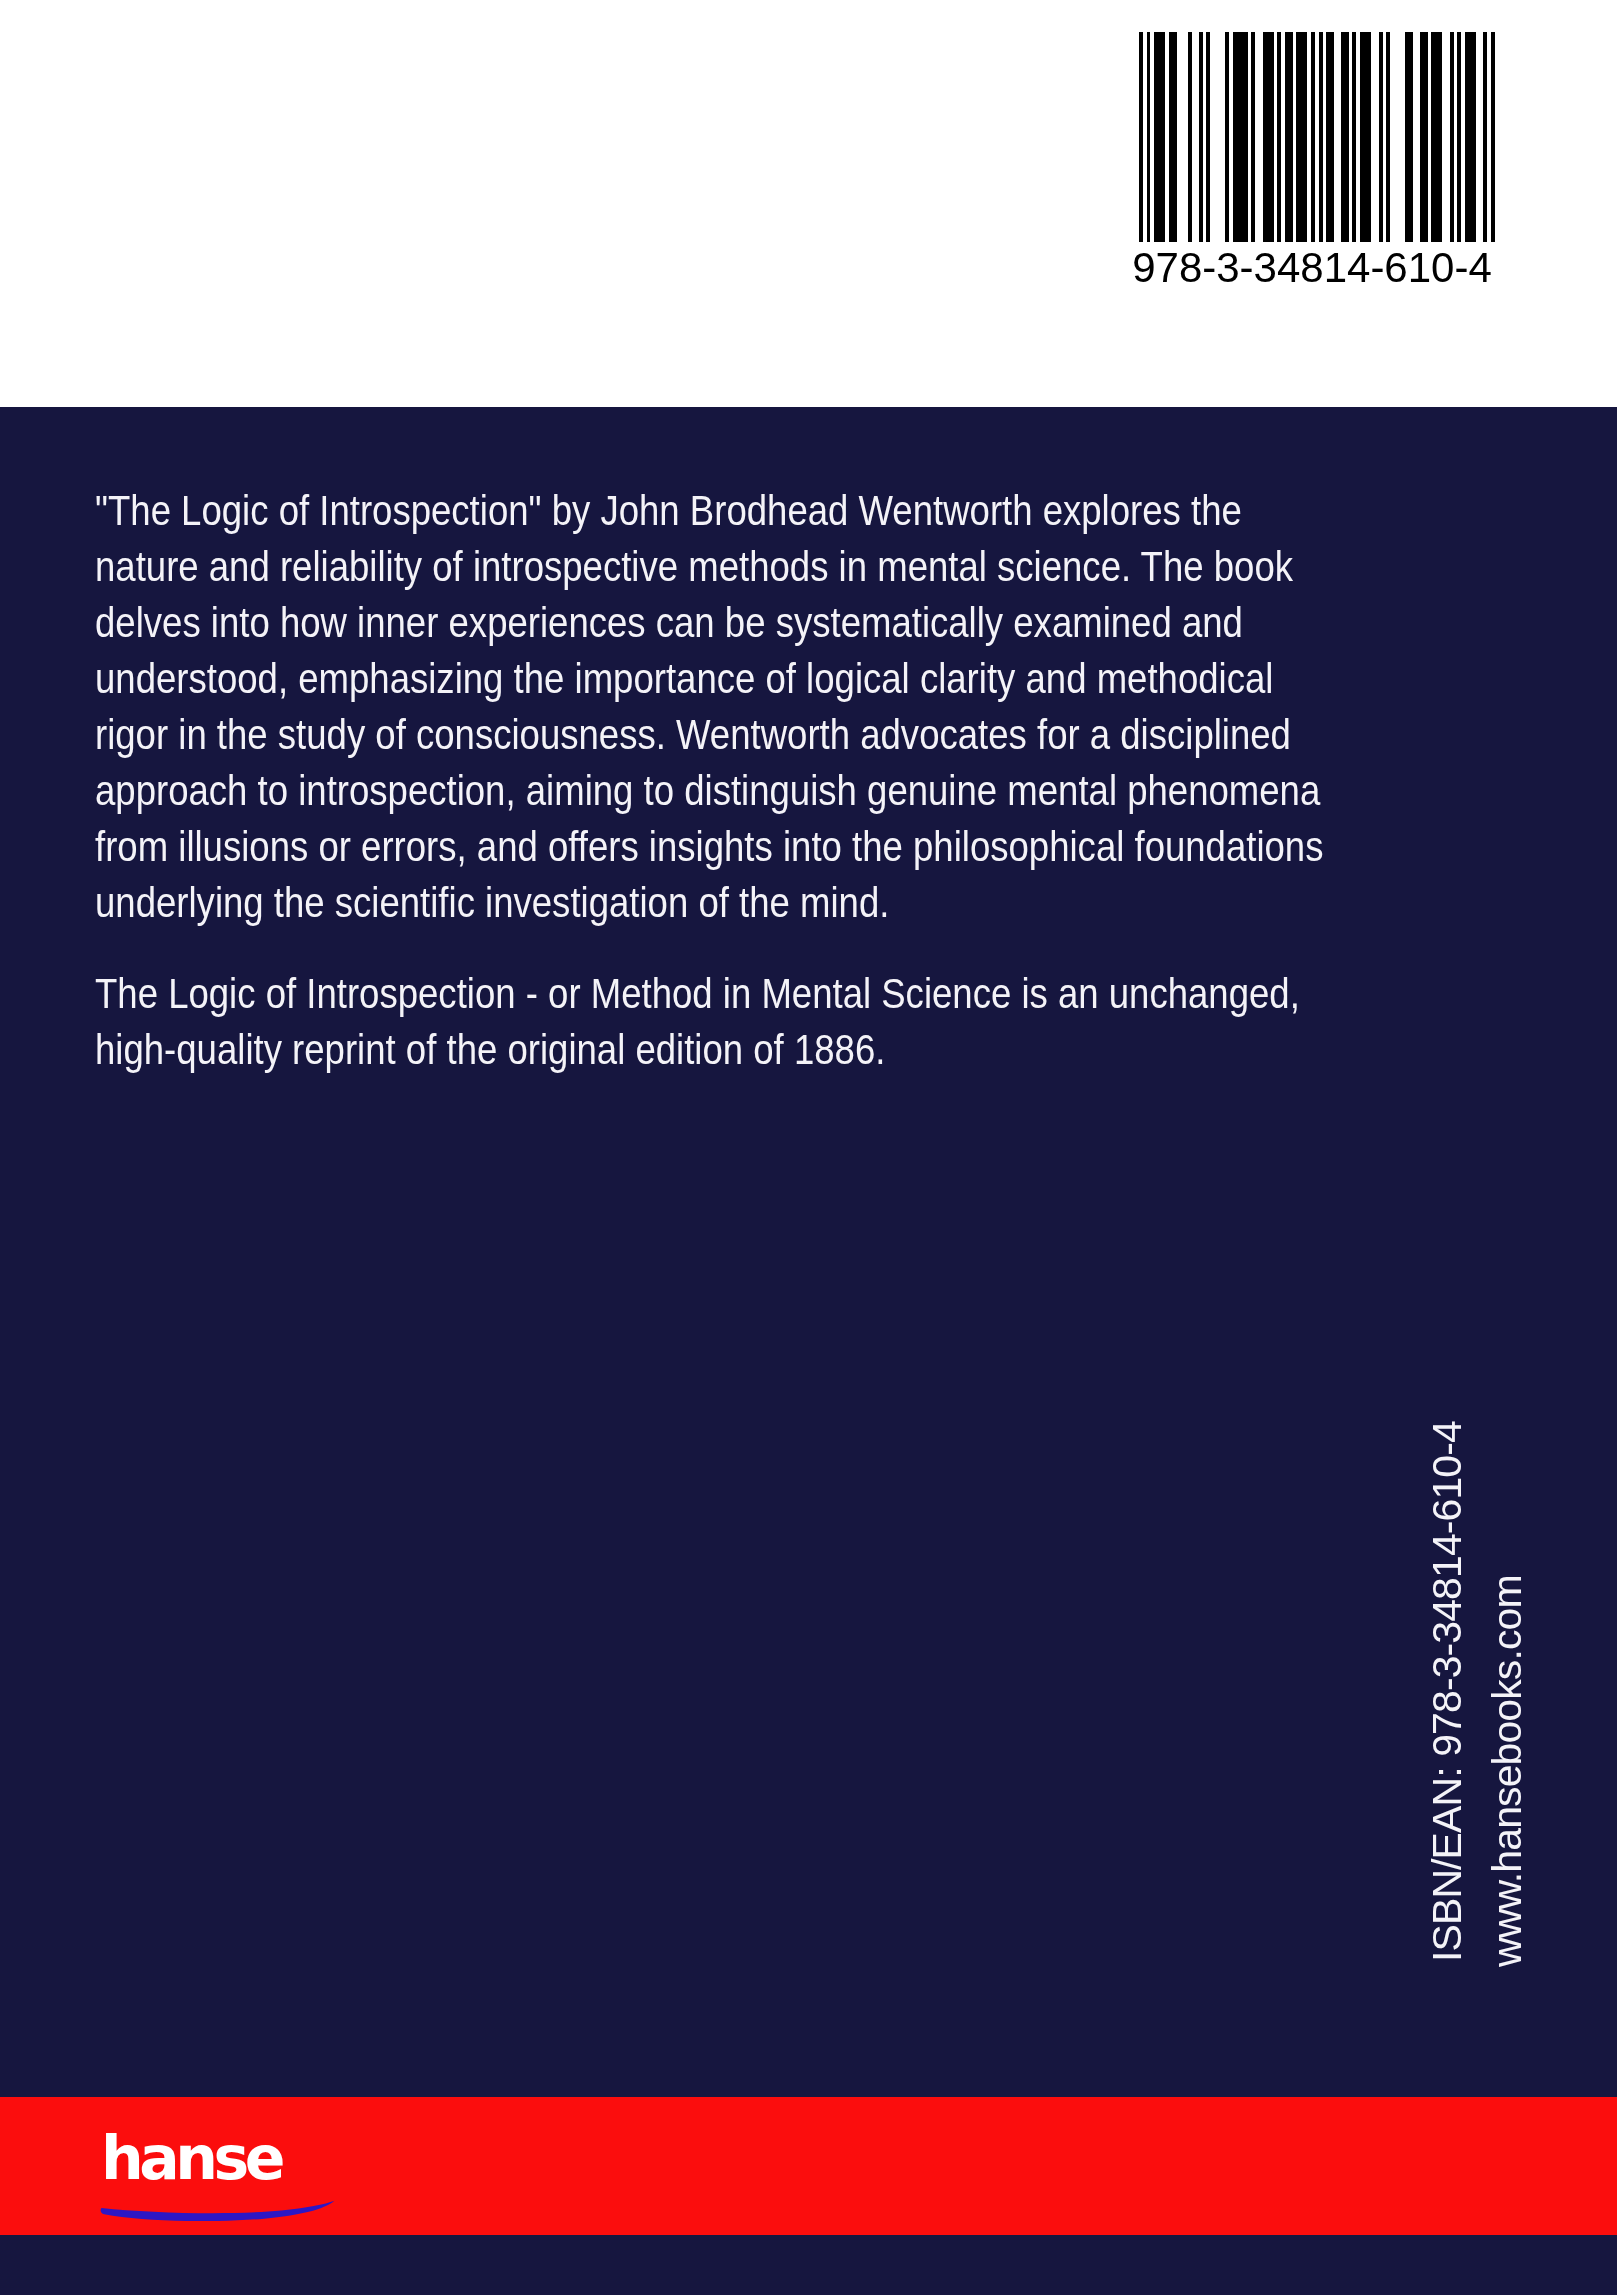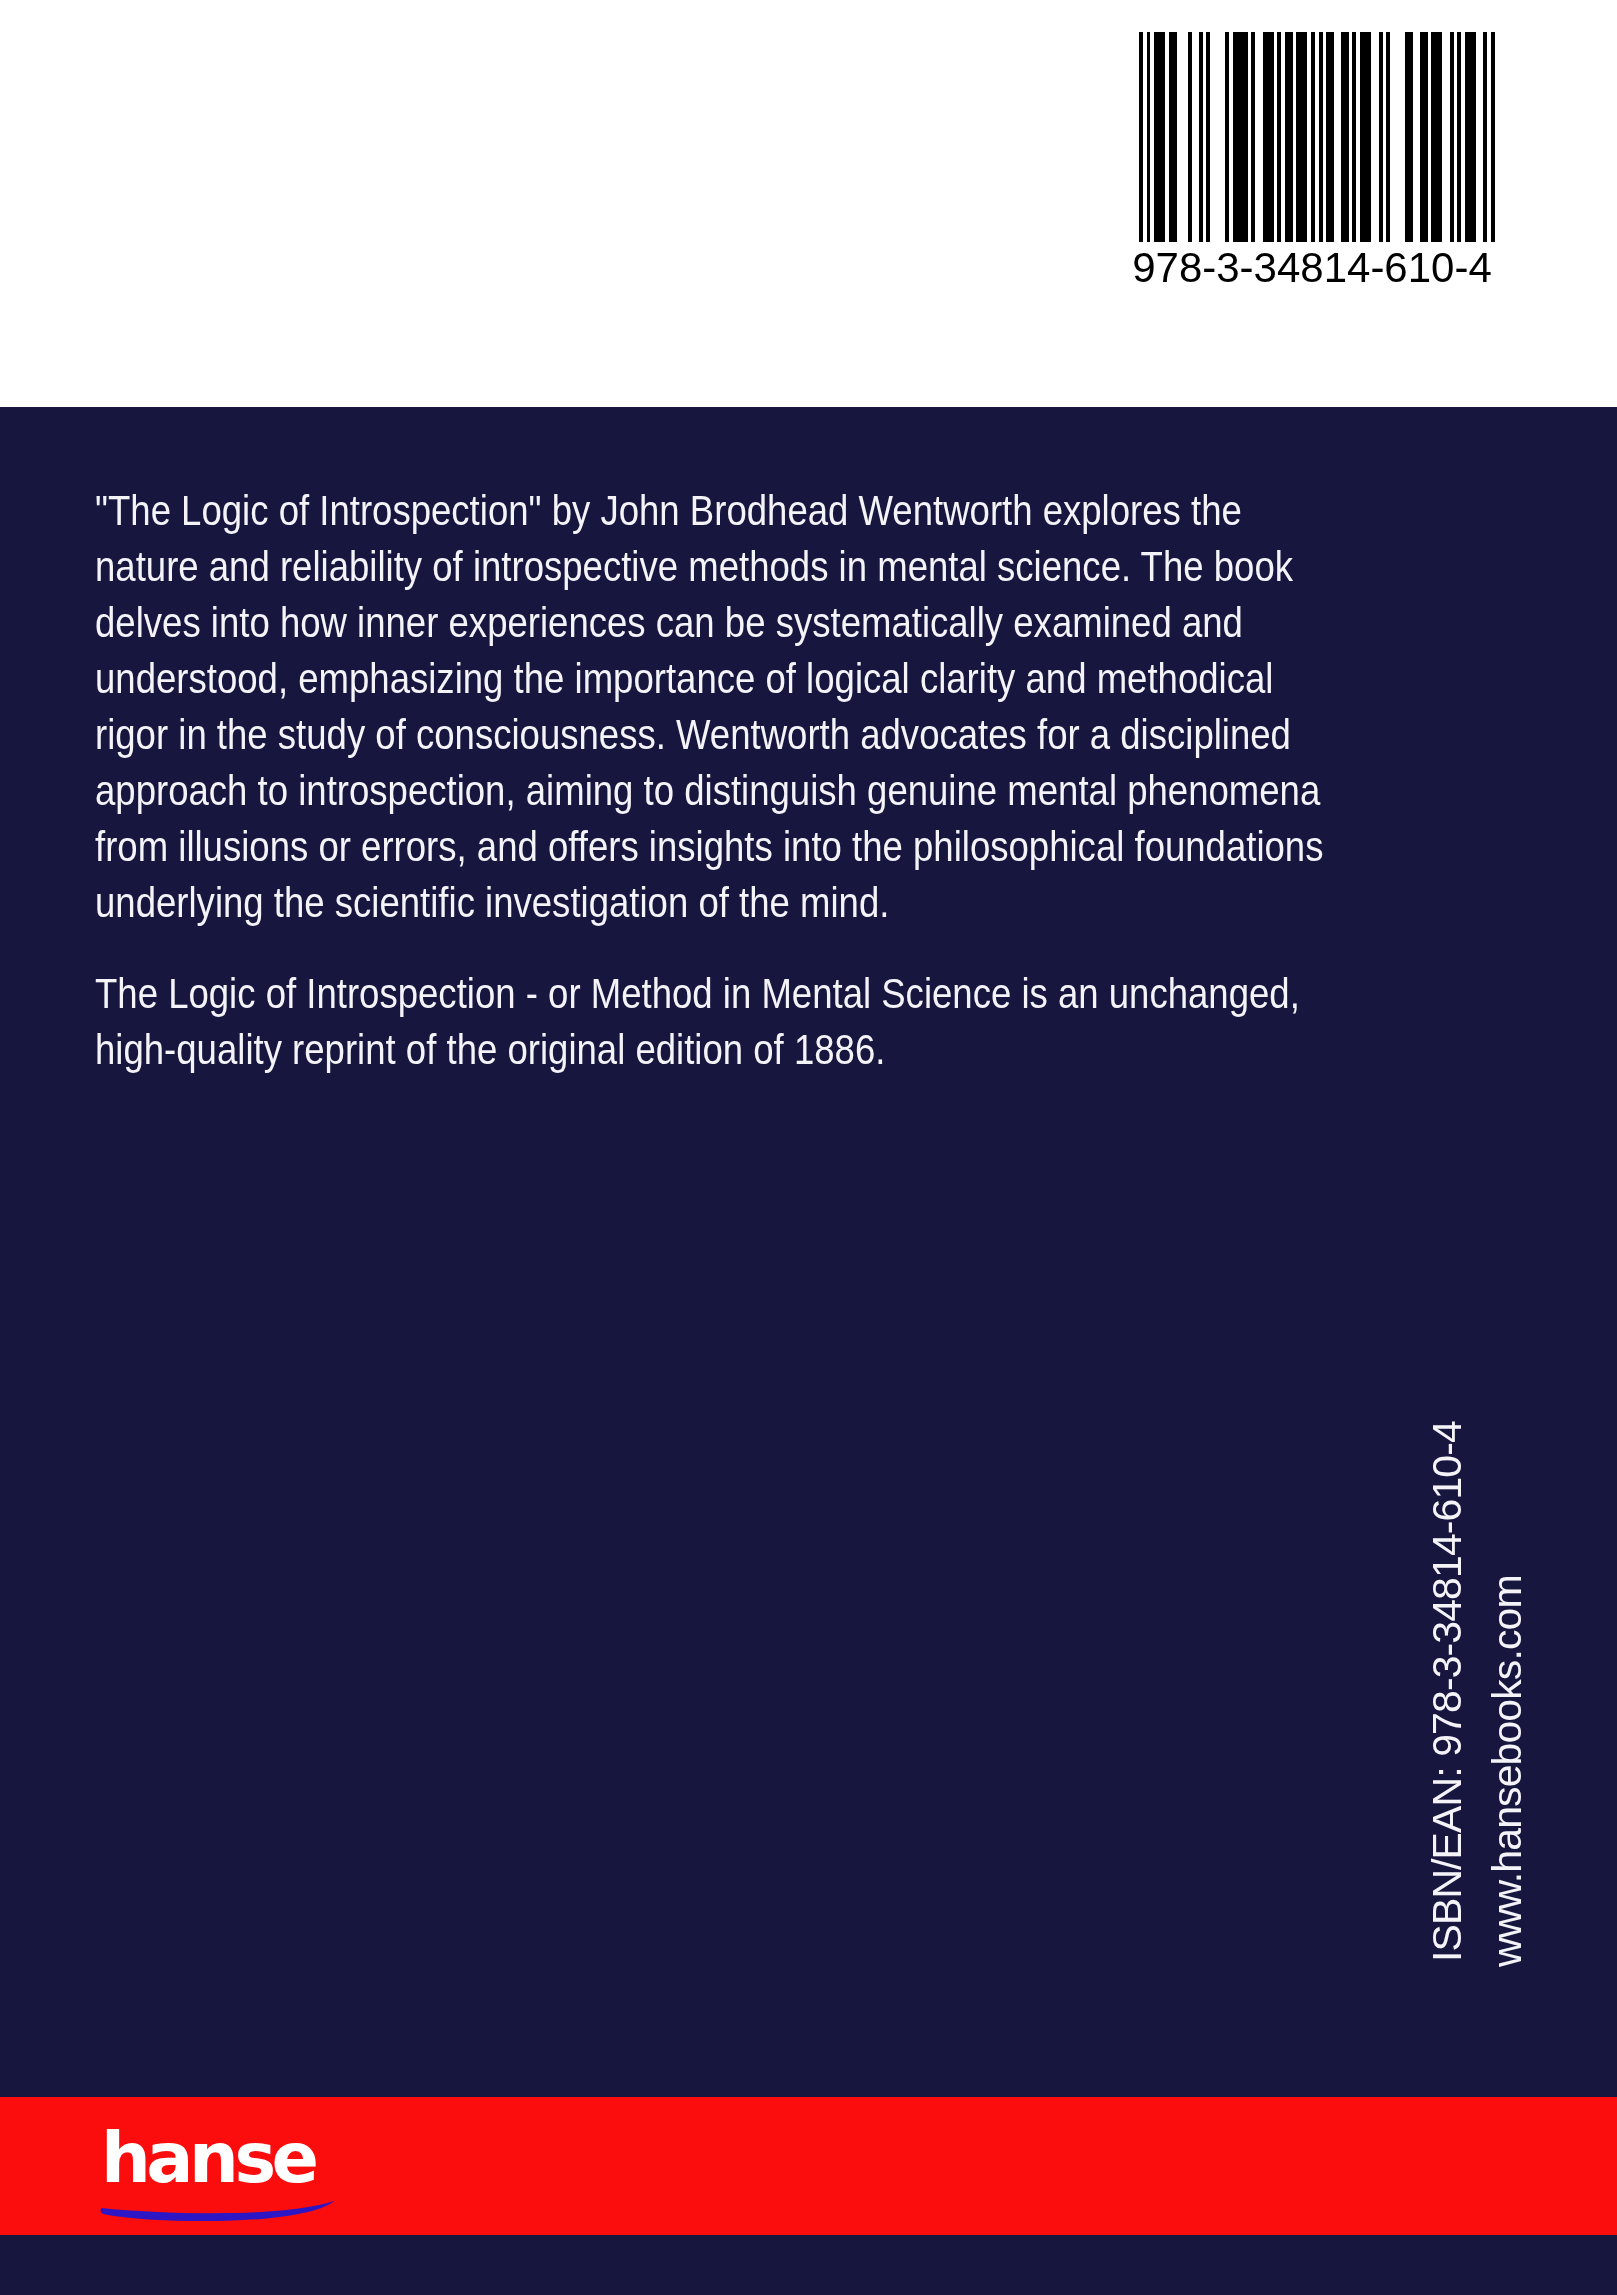--- a/index.html
+++ b/index.html
@@ -19,21 +19,21 @@
   .para2{margin-top:35px;}
   .vertical-label{position:absolute;white-space:nowrap;color:var(--text);
                   font-size:41px;line-height:45px;letter-spacing:-0.9px;
                   transform-origin:0 0;transform:rotate(-90deg);}
   .v-isbn{left:1425px;top:1555px;} 
   .v-url{left:1485px;top:1560px;}  
   
   .brand-band{position:absolute;left:0;top:2097px;width:1617px;height:138px;background:var(--red);}
   .logo-text{position:absolute;left:101px;top:20px;color:#ffffff;
              font-family:"DejaVu Sans",sans-serif;font-weight:bold;
-             font-size:70px;line-height:83px;letter-spacing:-4.5px;}
+             font-size:60px;line-height:83px;letter-spacing:-4.5px;}
   .logo-swoosh{position:absolute;left:97px;top:101px;width:241px;height:23.4px;}
   
   .bottom-strip{position:absolute;left:0;top:2235px;width:1617px;height:60px;background:var(--navy);}
 </style>
 </head>
 <body>
 
 <div class="cover">
 
   <div class="top-area">

